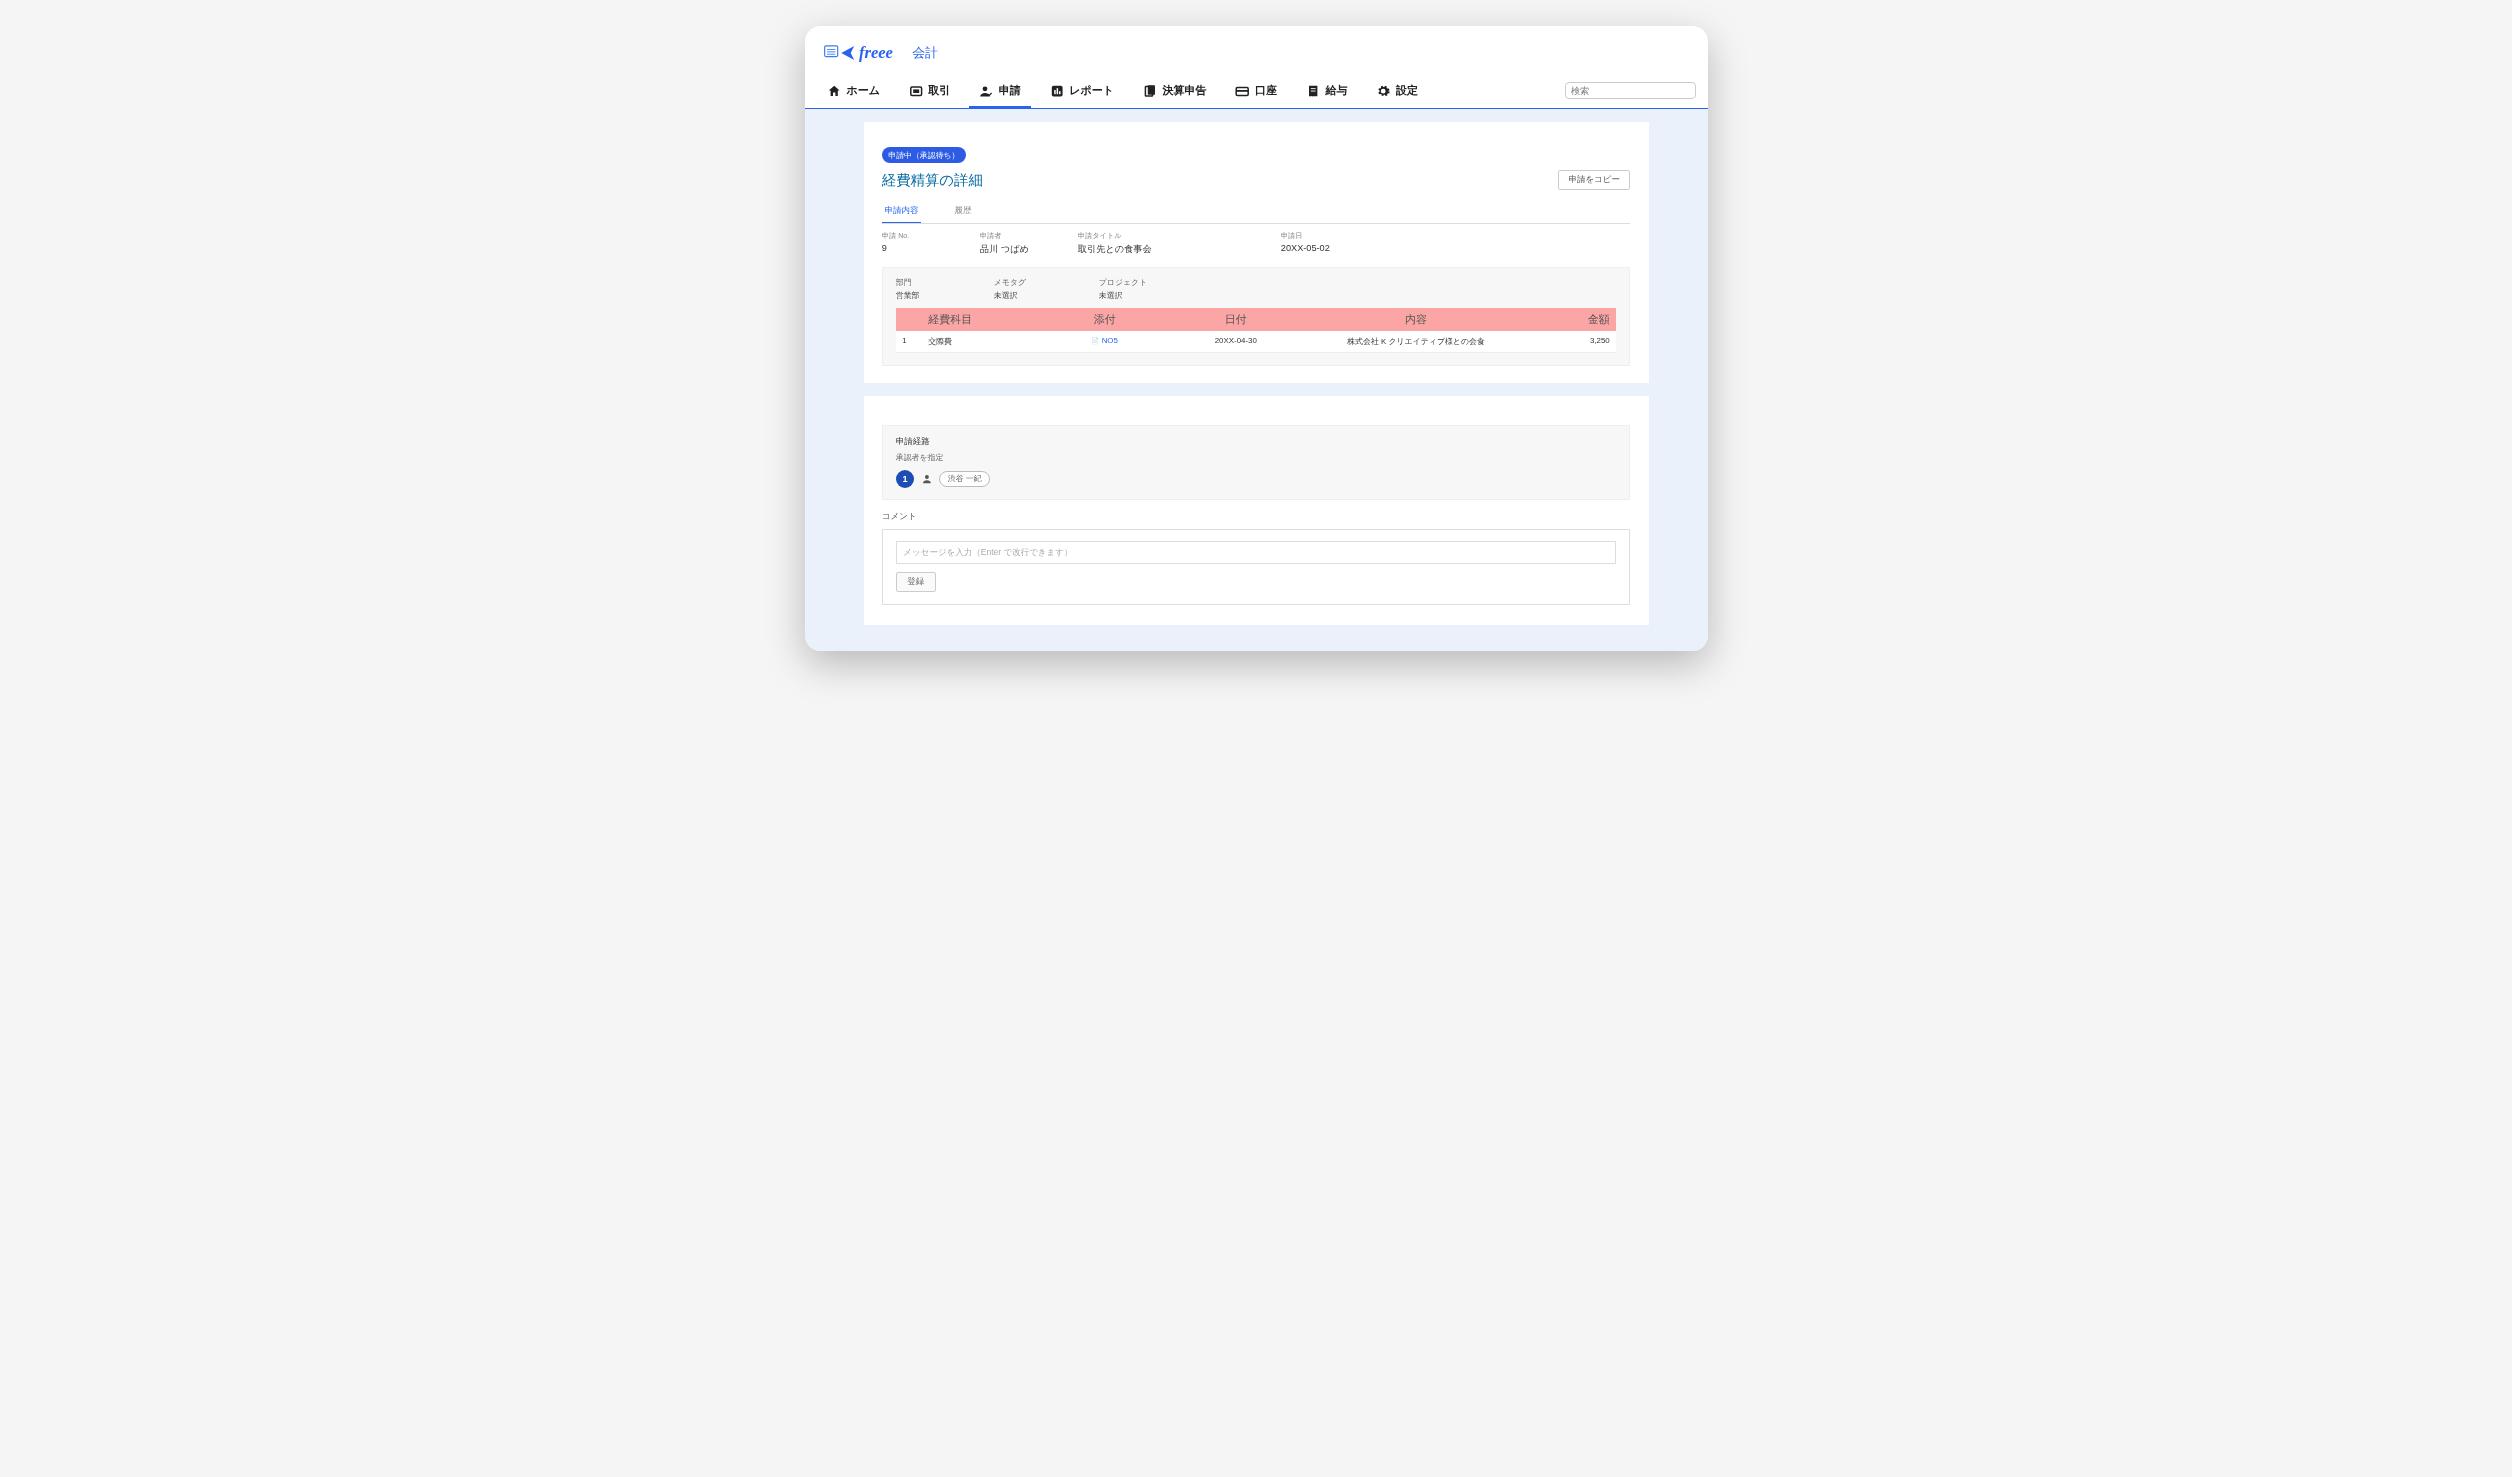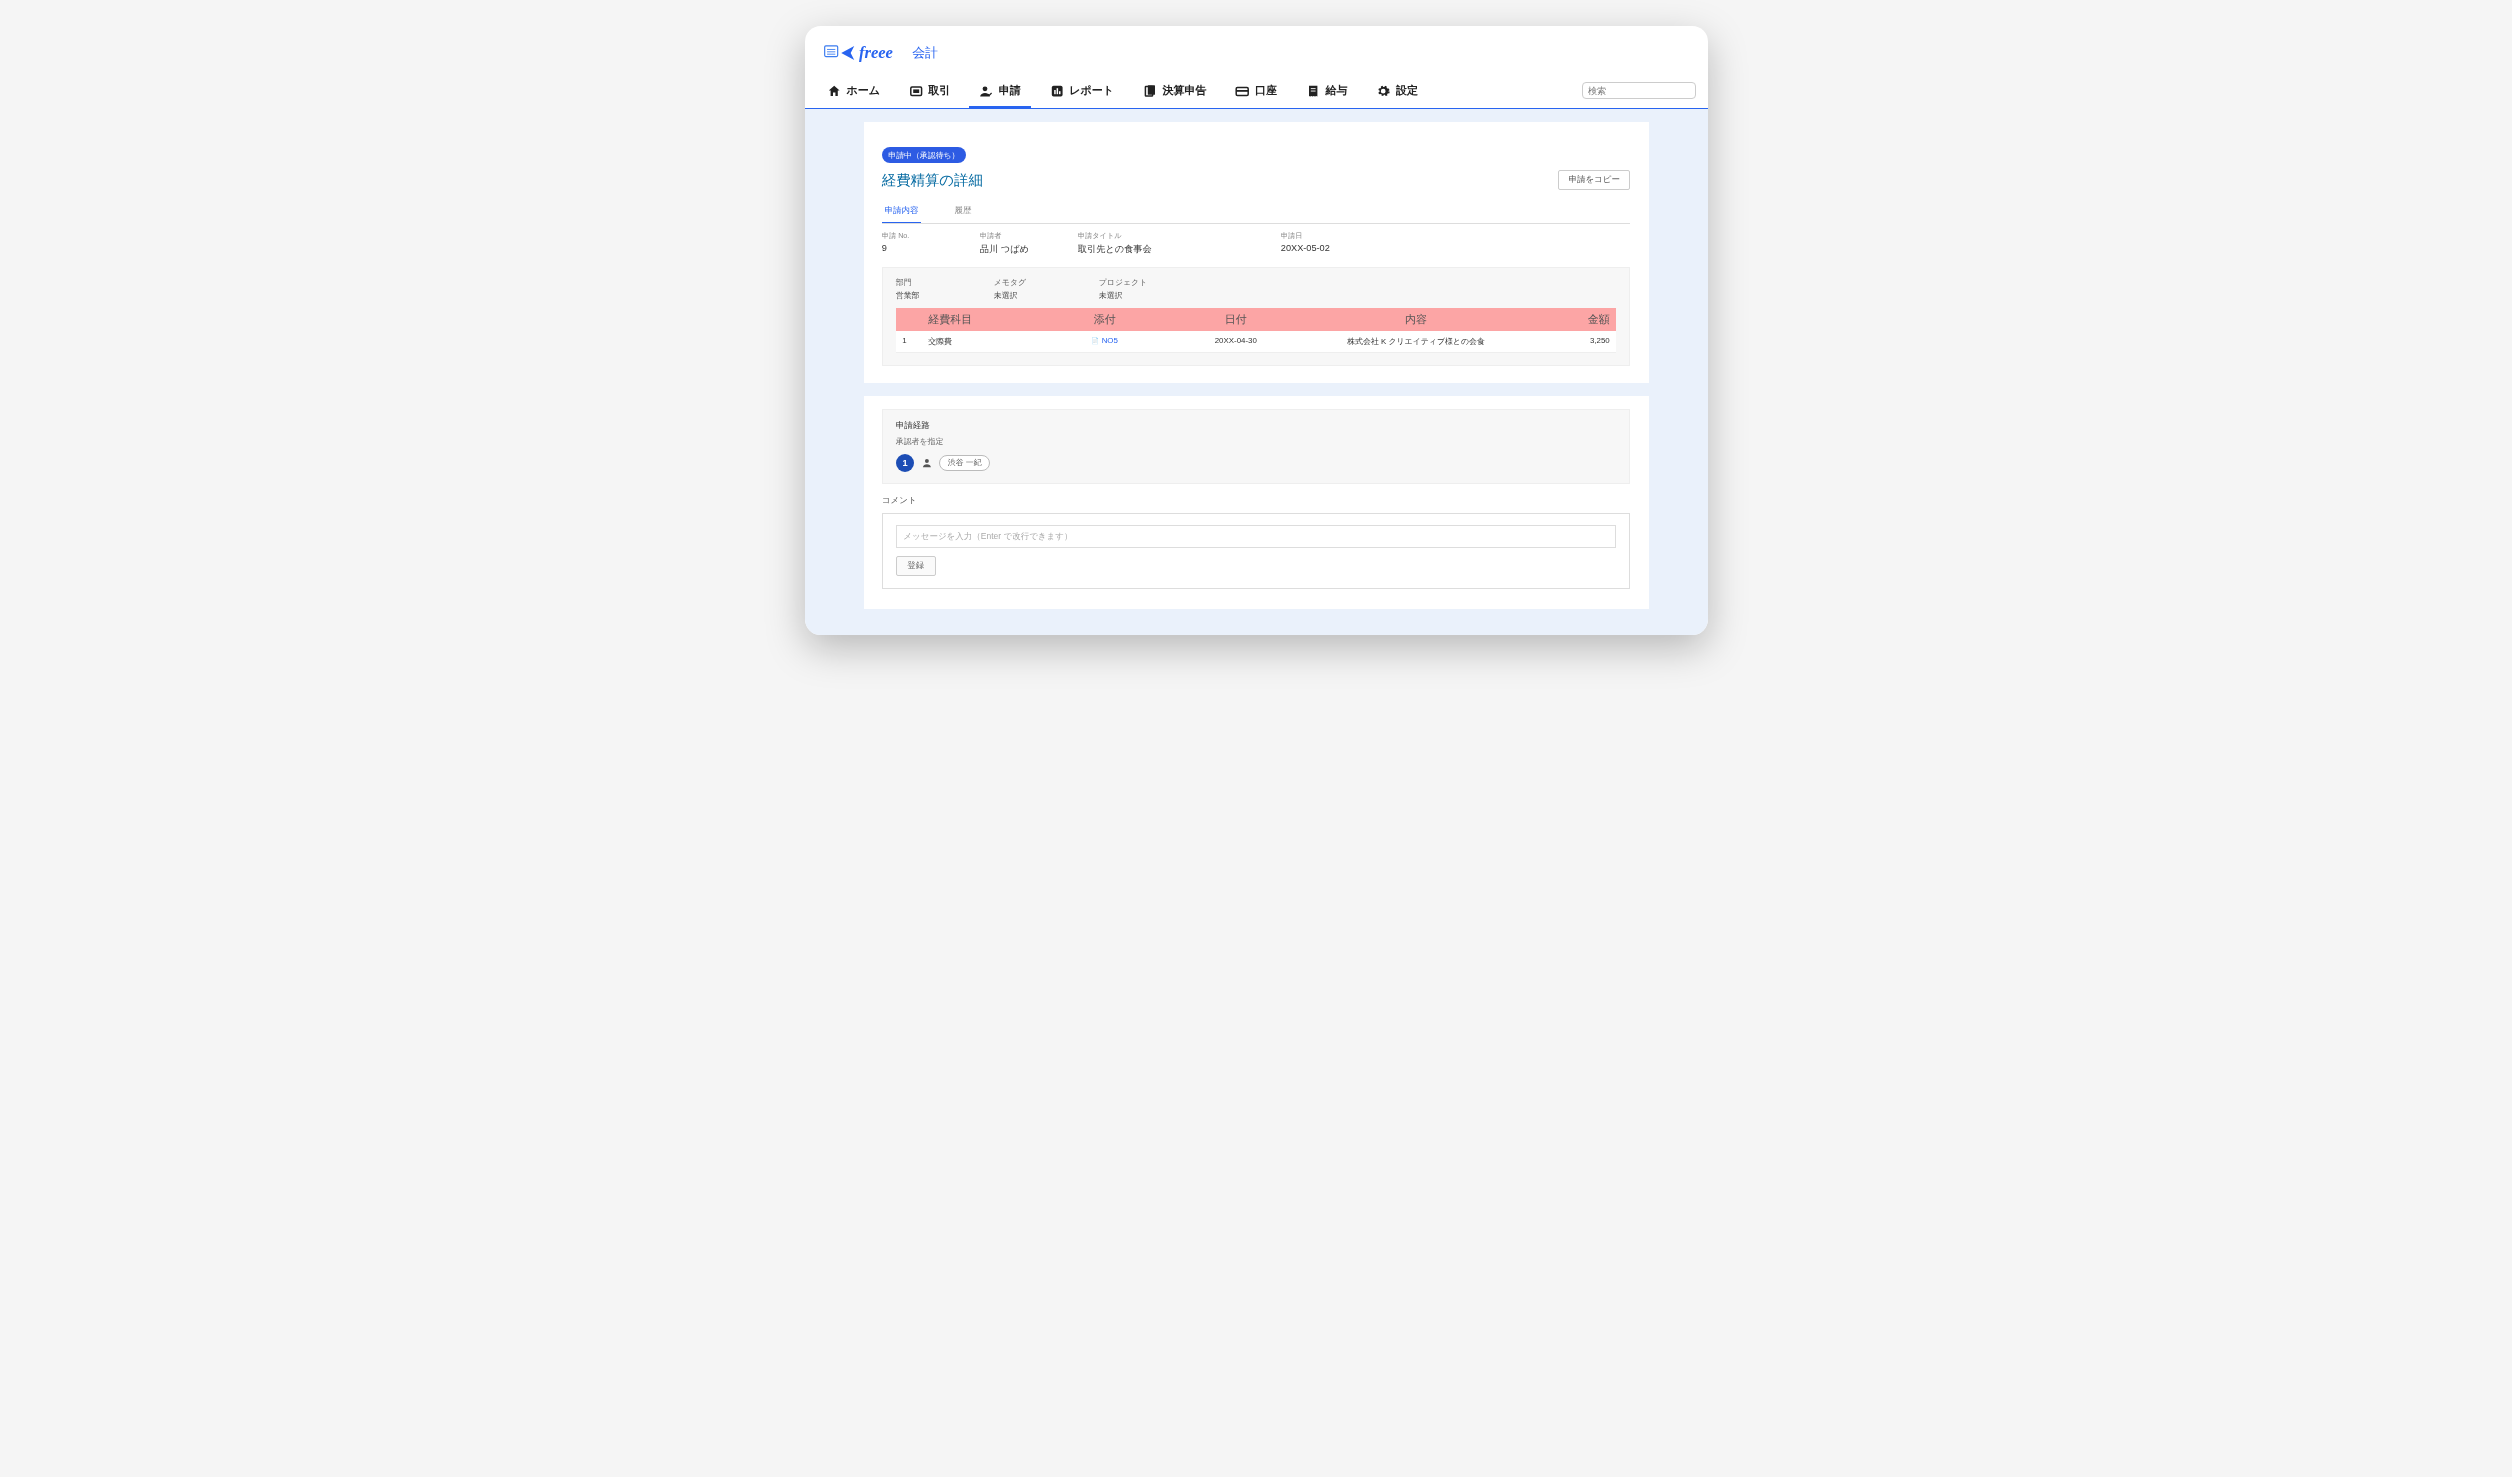--- a/index.html
+++ b/index.html
@@ -44,21 +44,21 @@
 }
 .nav-item.active { border-bottom: 2px solid #2864f0; }
 .nav-item svg, .nav-item .ico { width: 14.4px; height: 14.4px; fill: #222; display:inline-block; }
 .nav-spacer { flex: 1; }
 .search-box {
   display: flex;
   align-items: flex-end;
   border: 0.7px solid #ccc;
   border-radius: 4px;
   padding: 2.6px 5.2px;
-  width: 114px;
+  width: 131px;
   margin-bottom: 5.2px;
   color: #999;
 }
 .search-box input {
   border: none;
   outline: none;
   flex: 1;
   font-size: 9.2px;
   color: #555;
   background: transparent;
@@ -359,21 +359,21 @@
             <div>株式会社 K クリエイティブ様との会食</div>
             <div>3,250</div>
           </div>
 
         </div>
 
       </div>
 
       <div class="section-break"></div>
 
-      <div class="inner" style="padding-top:13px;">
+      <div class="inner" style="padding-top:13px;margin-top:16px;">
         <div class="route-box">
           <div class="route-title">申請経路</div>
           <div class="route-sub">承認者を指定</div>
           <div class="approver-row">
             <div class="step-circle">1</div>
             <svg class="person-icon" viewBox="0 0 24 24">
                 <circle cx="12" cy="8" r="4"></circle>
                 <path d="M4 21c0-4 4-6 8-6s8 2 8 6z"></path>
               </svg>
             <span class="approver-chip">渋谷 一紀</span>

